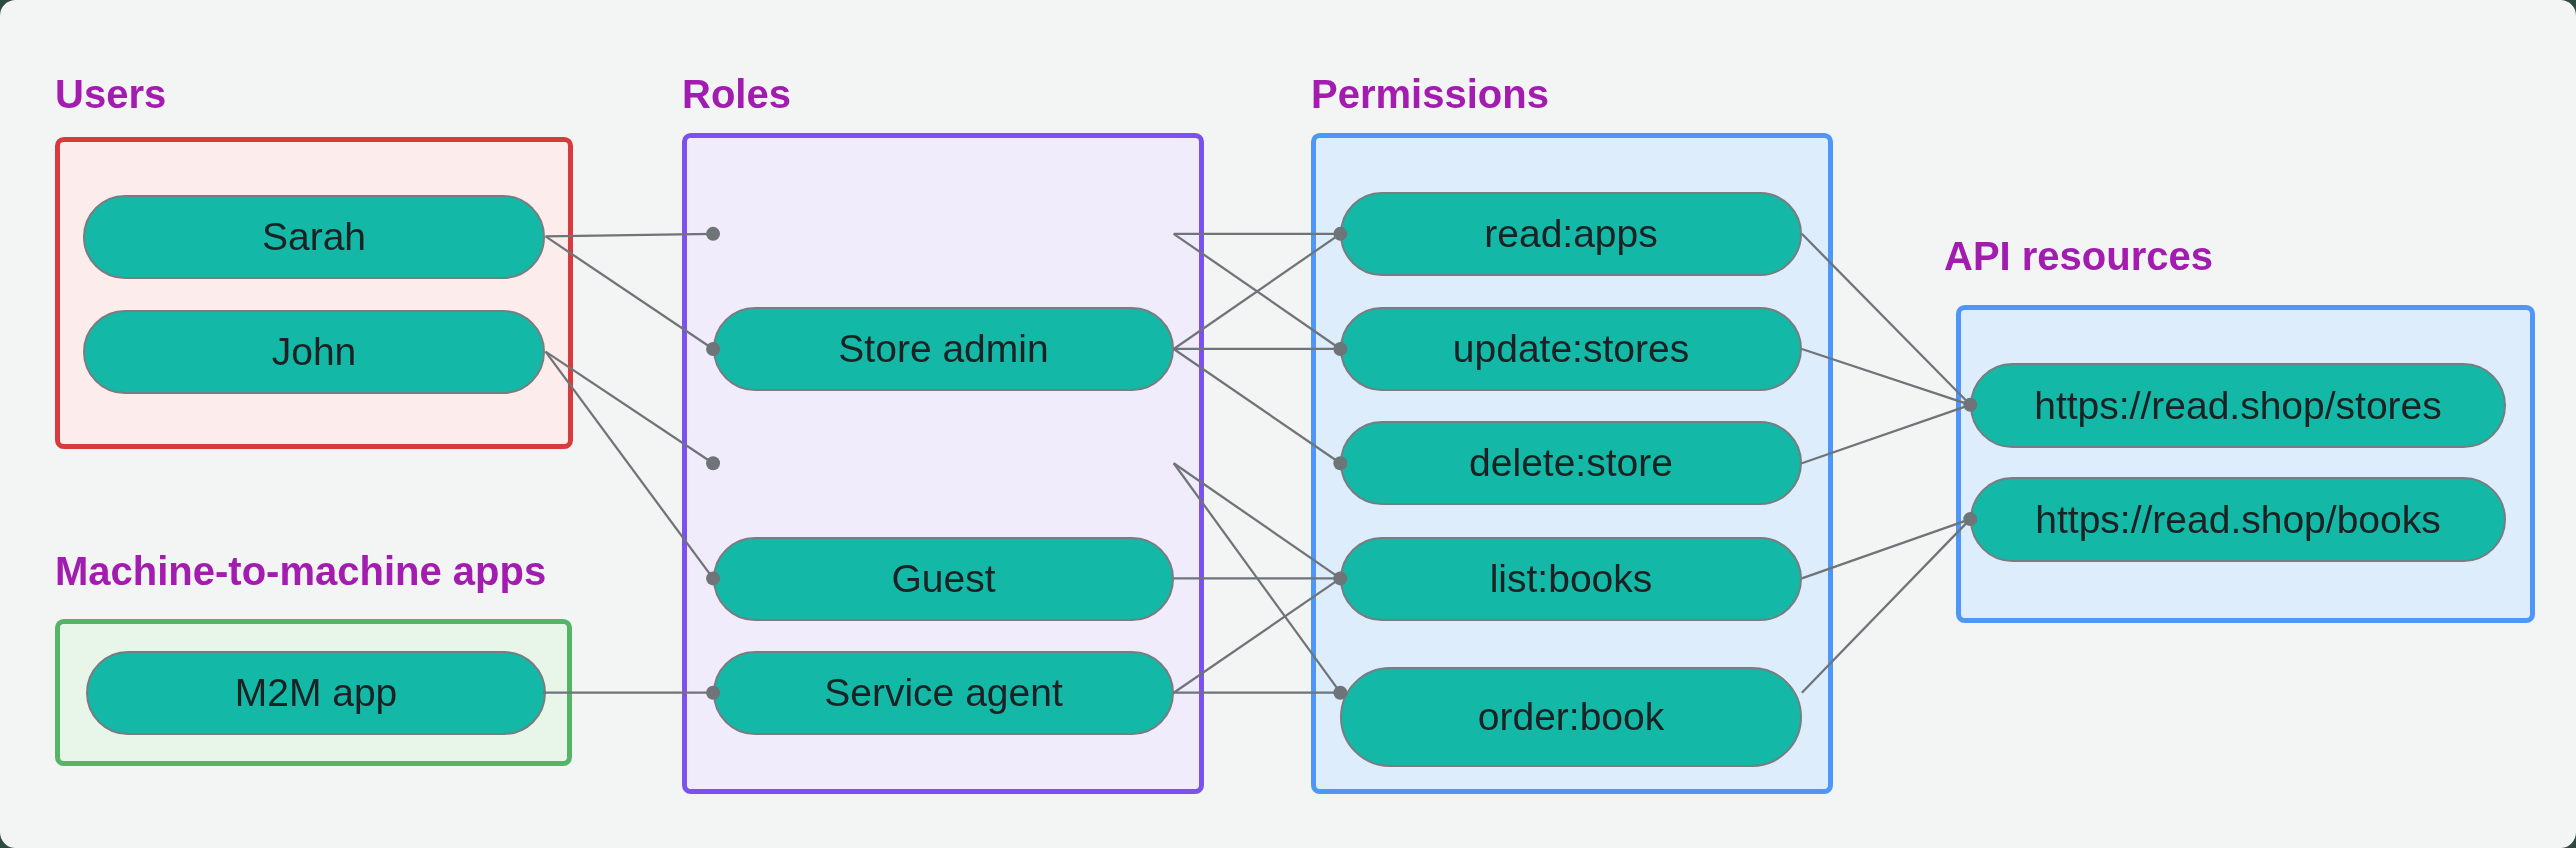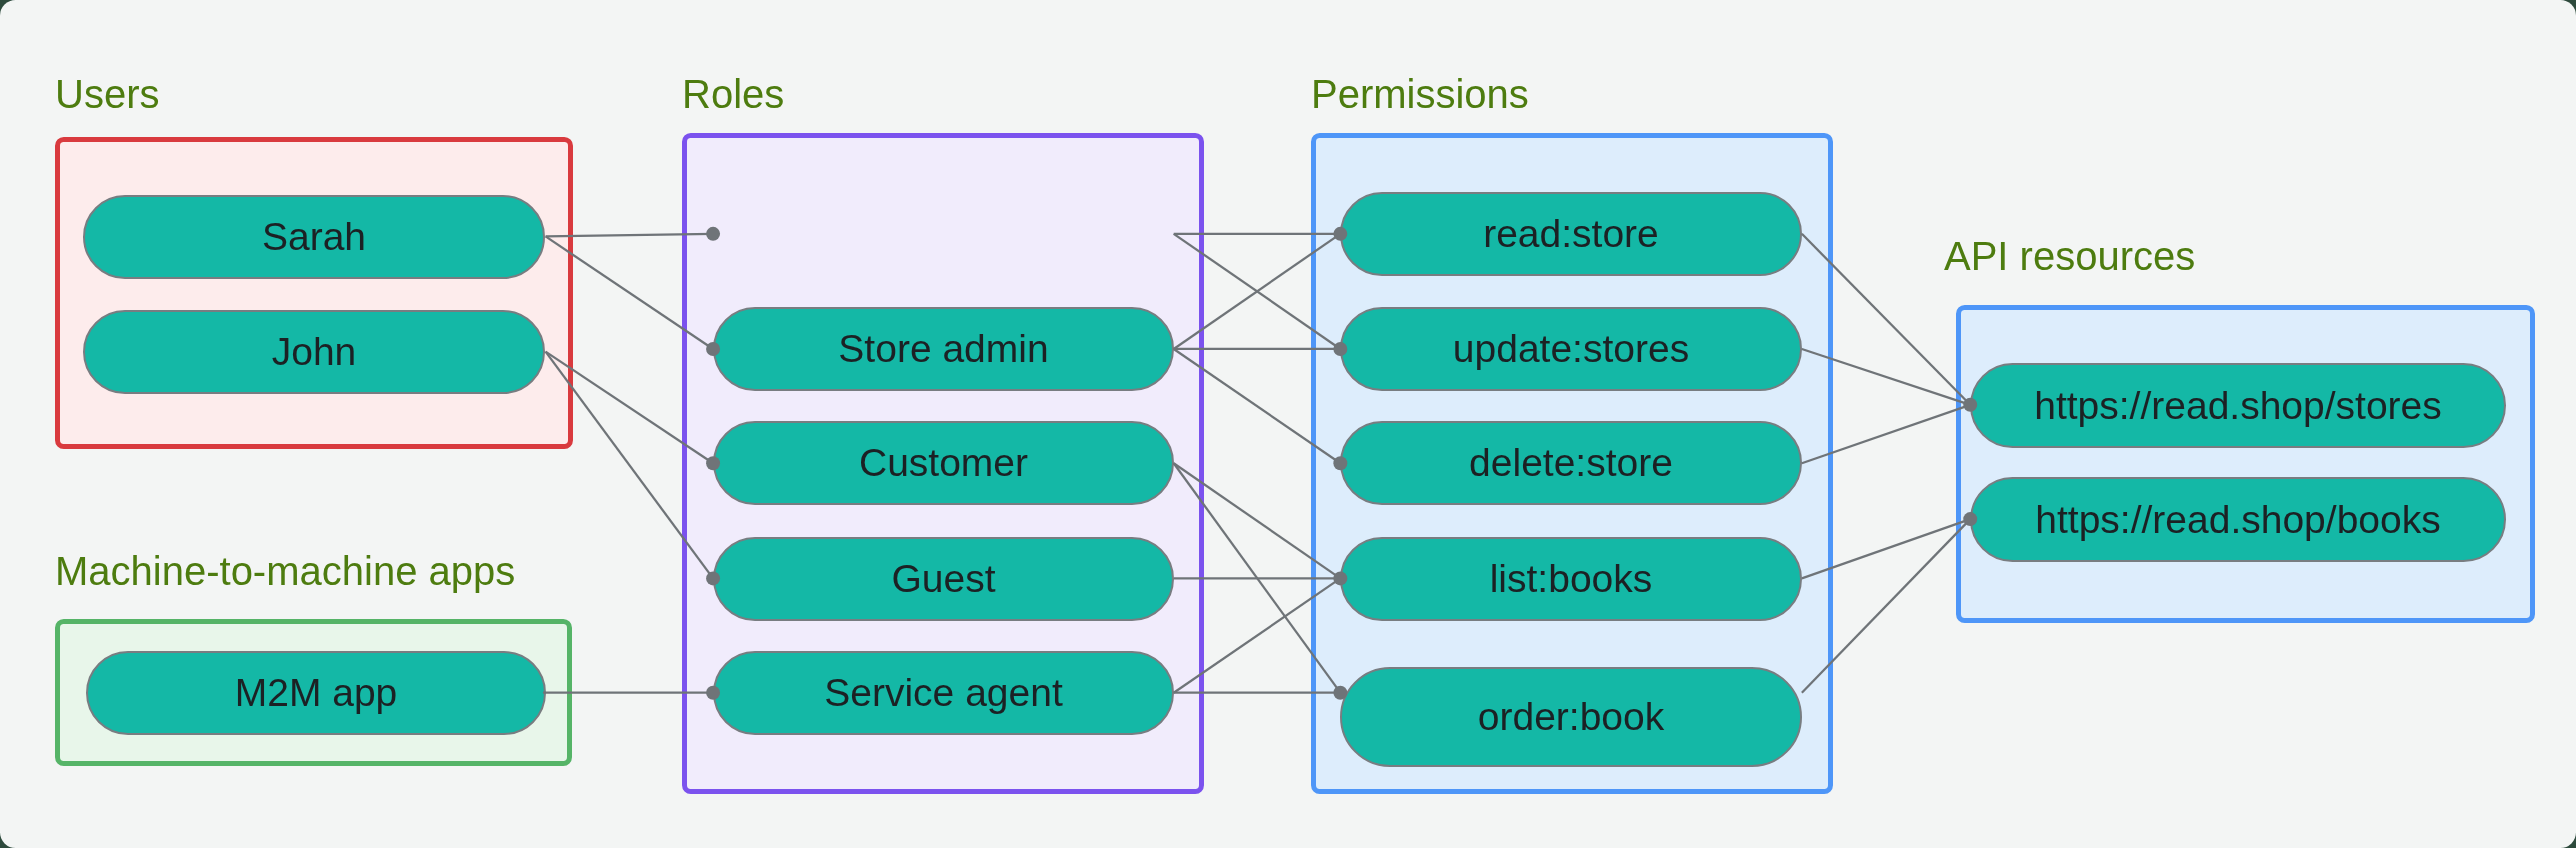--- a/index.html
+++ b/index.html
@@ -20,22 +20,22 @@
   }
   .group-box {
     position: absolute;
     border-radius: 8.7px;
     box-sizing: border-box;
     border: 5.2px solid transparent;
   }
   .group-label {
     position: absolute;
     font-size: 40px;
-    font-weight: 400;
-    color: #4d7c0f;
+    font-weight: 700;
+    color: #a21caf;
     line-height: 45px;
     white-space: nowrap;
   }
   .pill {
     position: absolute;
     box-sizing: border-box;
     background: #14b8a6;
     border: 2.6px solid #787d81;
     border-radius: 872px;
     display: flex;
@@ -72,25 +72,24 @@
   <div class="group-box" id="box-roles" style="left: 682px; top: 133px; width: 522px; height: 661px; border-color: rgb(123, 82, 238); background: rgb(241, 236, 252);"></div>
   <div class="group-box" id="box-permissions" style="left: 1311px; top: 133px; width: 522px; height: 661px; border-color: rgb(78, 150, 248); background: rgb(221, 237, 252);"></div>
   <div class="group-box" id="box-api" style="left: 1956px; top: 305px; width: 579px; height: 318px; border-color: rgb(78, 150, 248); background: rgb(221, 237, 252);"></div>
 
   <div class="pill" style="left:83px; top:195px; width:462px; height:84px;">Sarah</div>
   <div class="pill" style="left:83px; top:310px; width:462px; height:84px;">John</div>
 
   <div class="pill" style="left:86px; top:651px; width:460px; height:84px;">M2M app</div>
 
   <div class="pill" style="left:713px; top:307px; width:461px; height:84px;">Store admin</div>
-  <div class="pill" style="left:713px; top:421px; width:461px; height:84px;">Customer</div>
   <div class="pill" style="left:713px; top:537px; width:461px; height:84px;">Guest</div>
   <div class="pill" style="left:713px; top:651px; width:461px; height:84px;">Service agent</div>
 
-  <div class="pill" style="left:1340px; top:192px; width:462px; height:84px;">read:store</div>
+  <div class="pill" style="left:1340px; top:192px; width:462px; height:84px;">read:apps</div>
   <div class="pill" style="left:1340px; top:307px; width:462px; height:84px;">update:stores</div>
   <div class="pill" style="left:1340px; top:421px; width:462px; height:84px;">delete:store</div>
   <div class="pill" style="left:1340px; top:537px; width:462px; height:84px;">list:books</div>
   <div class="pill" style="left:1340px; top:667px; width:462px; height:100px;">order:book</div>
 
   <div class="pill" style="left:1970px; top:363px; width:536px; height:85px;">https://read.shop/stores</div>
   <div class="pill" style="left:1970px; top:477px; width:536px; height:85px;">https://read.shop/books</div>
 
   <svg id="edge-layer" width="2576" height="848" viewBox="0 0 2952 972">
       <line x1="625" y1="271" x2="817" y2="268" stroke="#6f7478" stroke-width="2.6"></line>

